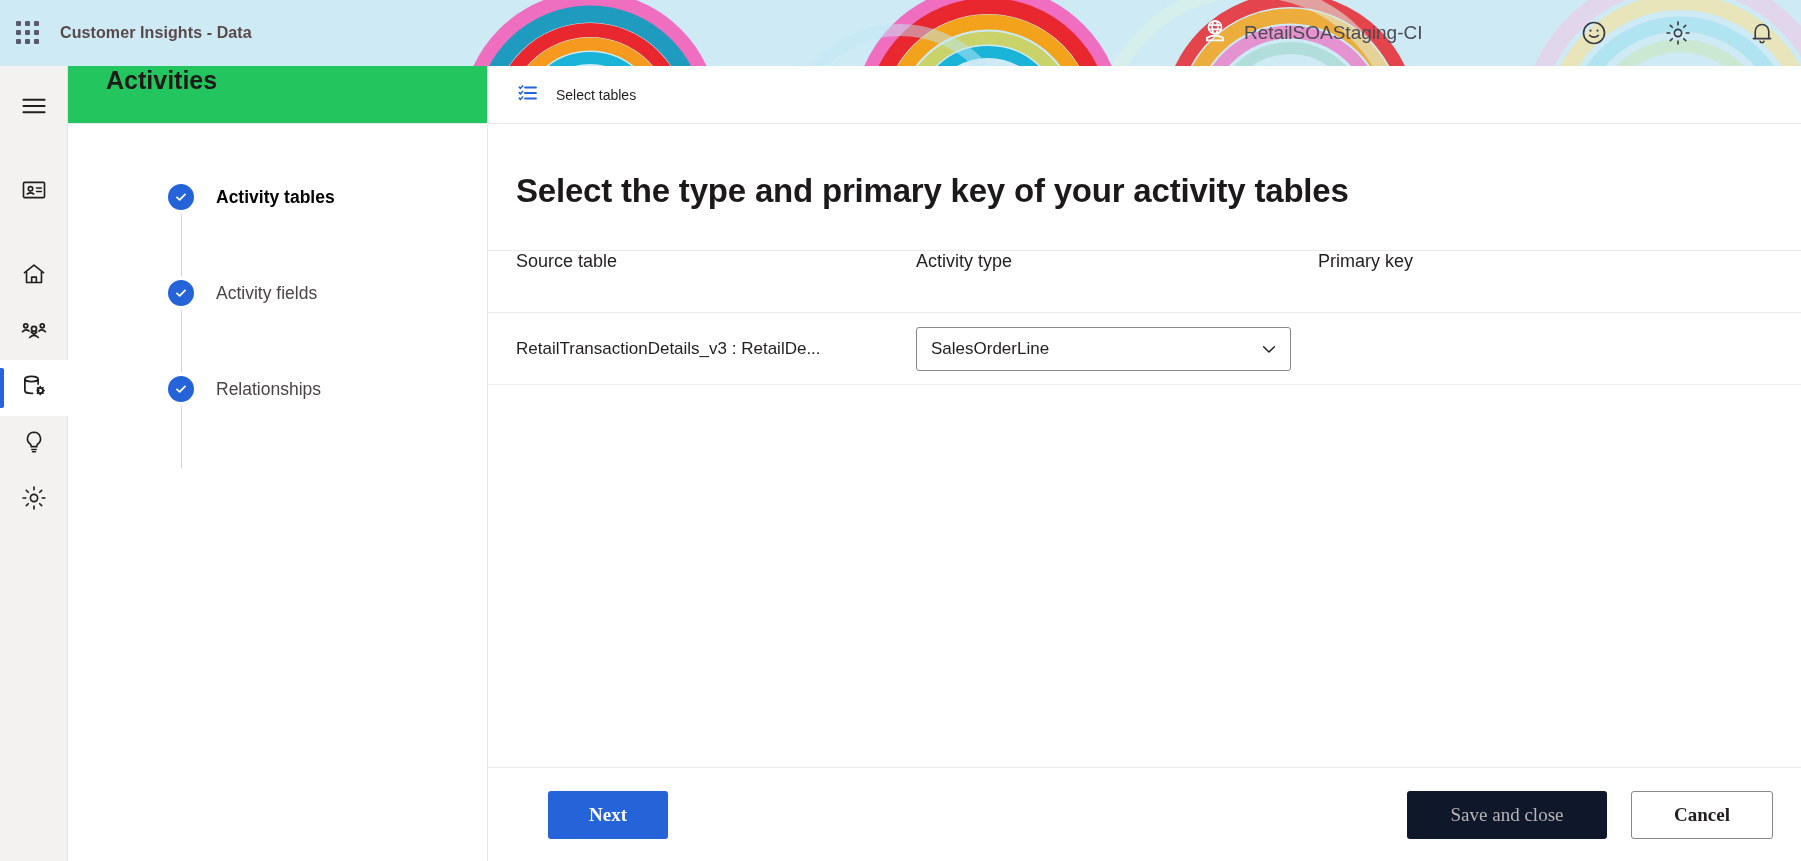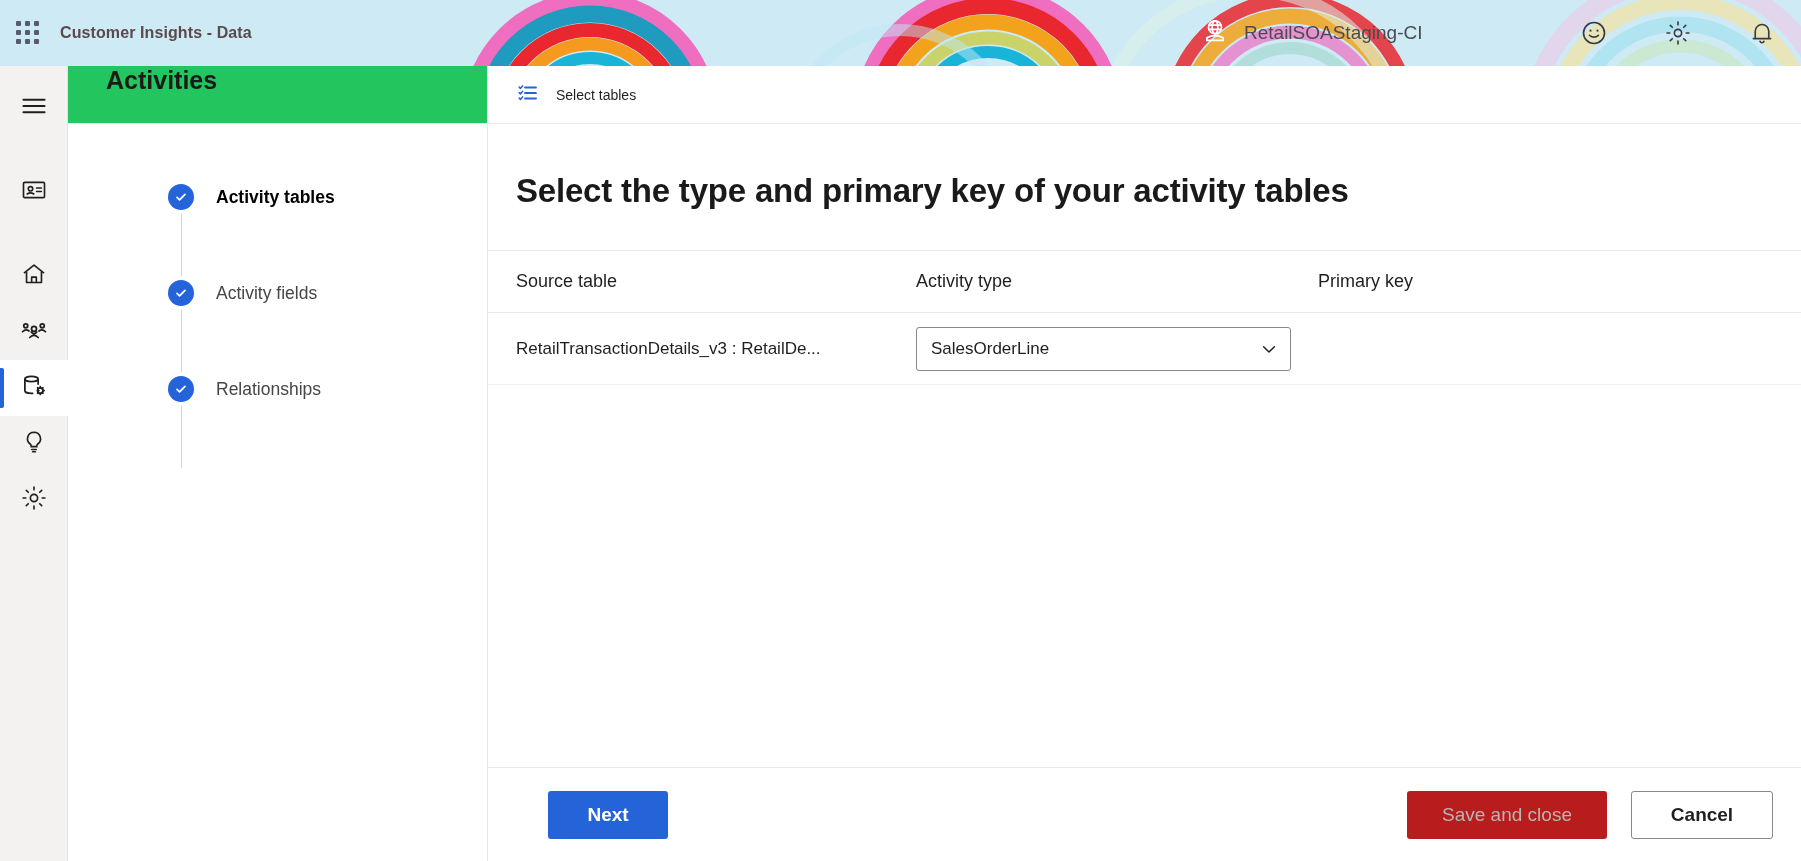--- a/index.html
+++ b/index.html
@@ -80,44 +80,44 @@
   
   .main { flex: 1 1 auto; display: flex; flex-direction: column; min-width: 0; background: #ffffff; }
   .crumb-bar { height: 58px; min-height: 58px; display: flex; align-items: center; gap: 16px;
     padding-left: 28px; border-bottom: 1px solid #ebeae9; }
   .crumb-text { font-size: 14px; color: #201f1e; }
   .content { flex: 1 1 auto; display: flex; flex-direction: column; min-height: 0; }
   .heading-wrap { padding: 48px 0 40px 28px; border-bottom: 1px solid #ebeae9; }
   .heading { font-size: 33px; font-weight: 600; color: #1b1a19; letter-spacing: -.2px; }
 
   .tablearea { flex: 1 1 auto; display: flex; flex-direction: column; min-height: 0; }
-  .thead { display: flex; align-items: center; height: 62px; padding-left: 28px;
+  .thead { display: flex; align-items: flex-start; height: 62px; padding-left: 28px;
     border-bottom: 1px solid #ebeae9; }
   .th { font-size: 18px; color: #201f1e; }
   .col-source { width: 400px; min-width: 400px; }
   .col-type { width: 402px; min-width: 402px; }
   .col-key { flex: 1 1 auto; }
   .trow { display: flex; align-items: center; height: 72px; padding-left: 28px;
     border-bottom: 1px solid #f0efee; }
   .cell-text { font-size: 17px; color: #201f1e; white-space: nowrap; overflow: hidden; }
   .combo { height: 44px; width: 375px; border: 1px solid #8a8886; border-radius: 3px;
     background: #fff; display: flex; align-items: center; padding: 0 12px 0 14px;
     cursor: pointer; }
   .combo-val { flex: 1 1 auto; font-size: 17px; color: #201f1e; white-space: nowrap; overflow: hidden; }
   .combo .chev { flex: 0 0 auto; margin-left: 8px; display: flex; }
   .filler { flex: 1 1 auto; }
 
   
   .footer { height: 94px; min-height: 94px; border-top: 1px solid #ebeae9;
     display: flex; align-items: center; padding: 0 28px 0 28px; }
   .btn { height: 48px; border-radius: 3px; font-size: 19px; display: flex;
     align-items: center; justify-content: center; cursor: pointer; border: 1px solid transparent;
-    font-family: Liberation Sans, sans-serif; }
+    font-family: Liberation Serif, serif; }
   .btn-primary { background: #2563d9; color: #fff; width: 120px; font-weight: 600; margin-left: 32px; }
-  .btn-disabled { background: #b91c1c; color: #b7b5b3; width: 200px; cursor: default; }
+  .btn-disabled { background: #0f172a; color: #b7b5b3; width: 200px; cursor: default; }
   .btn-default { background: #ffffff; color: #201f1e; width: 142px; border: 1px solid #8a8886;
     font-weight: 600; margin-left: 24px; }
   .foot-right { margin-left: auto; display: flex; align-items: center; }
 </style>
 </head>
 <body>
 
 <div class="app">
 
   <div class="topbar">

